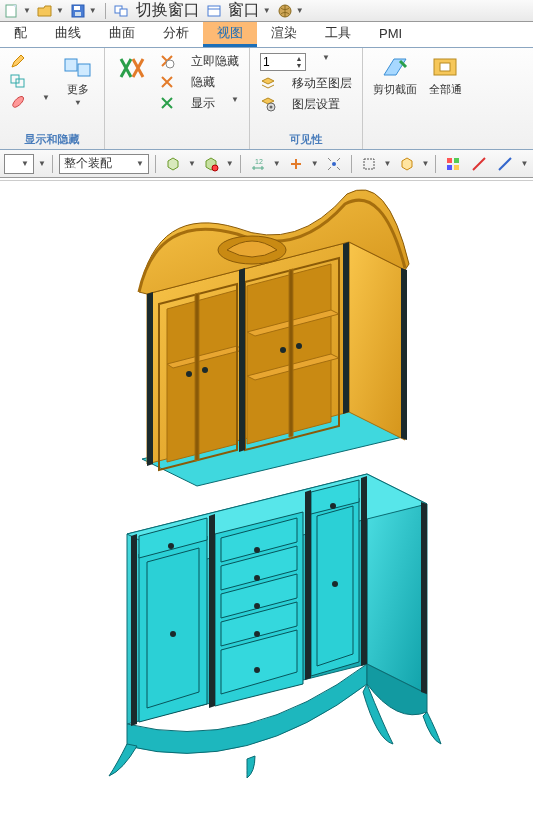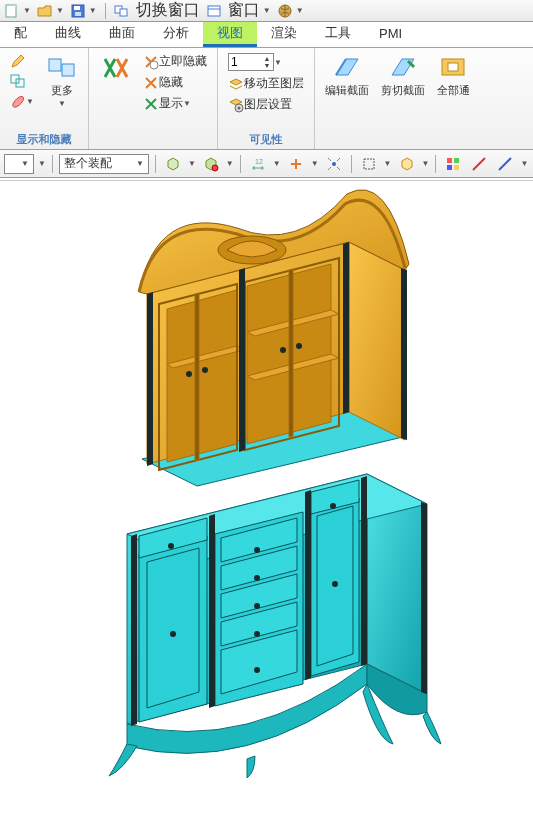--- a/index.html
+++ b/index.html
@@ -7,32 +7,32 @@
   .app { width:533px; height:817px; position:relative; background:#fff; }
   
   .qat { height:22px; display:flex; align-items:center; gap:6px; padding:0 4px; border-bottom:1px solid #999; background:linear-gradient(#fafafa,#e9e9e9); }
   .qat .ico { width:16px; height:16px; display:flex; align-items:center; justify-content:center; }
   .qat .sep { width:1px; height:16px; background:#aaa; margin:0 2px; }
   .qat .lbl { font-size:16px; }
   .qat .drop { font-size:8px; color:#555; margin-left:-3px; }
   
   .menubar { height:26px; display:flex; align-items:stretch; padding:0; border-bottom:1px solid #8ba6c1; background:#fff; }
   .menubar .mitem { padding:0 14px; display:flex; align-items:center; font-size:13px; cursor:pointer; border-bottom:3px solid transparent; }
-  .menubar .mitem.active { color:#1d6fb8; border-bottom:3px solid #1d6fb8; background:#bef264; }
+  .menubar .mitem.active { color:#1d6fb8; border-bottom:3px solid #1d6fb8; background:#fdba74; }
   
   .ribbon { height:102px; display:flex; align-items:stretch; background:linear-gradient(#fdfdfd,#f0f0f0); border-bottom:1px solid #8ba6c1; }
   .group { display:flex; flex-direction:column; justify-content:space-between; padding:4px 8px 2px 8px; border-right:1px solid #c9c9c9; }
   .group .body { flex:1; display:flex; gap:8px; align-items:flex-start; }
   .group .title { text-align:center; font-size:11px; color:#4a7dbb; padding-top:2px;font-weight:bold; }
   .col { display:flex; flex-direction:column; gap:2px; }
-  .rbtn { display:flex; align-items:center; gap:0; padding:1px 2px; cursor:pointer; white-space:nowrap; }
+  .rbtn { display:flex; align-items:flex-start; gap:16px; padding:1px 2px; cursor:pointer; white-space:nowrap; }
   .rbtn .ic { width:16px; height:16px; display:flex; align-items:center; justify-content:center; flex:0 0 16px; }
   .bigbtn { display:flex; flex-direction:column; align-items:center; gap:2px; padding:2px 2px; cursor:pointer; }
   .bigbtn .ic { width:32px; height:28px; display:flex; align-items:center; justify-content:center; }
-  .bigbtn .cap { font-size:11px; text-align:center; line-height:12px; }
+  .bigbtn .cap { font-size:11px; text-align:center; line-height:12px;font-family:Liberation Mono, monospace; }
   .dd { font-size:8px; color:#555; }
   .numbox { height:18px; display:flex; align-items:center; border:1px solid #888; background:#fff; }
   .numbox input { border:0; width:32px; font-size:12px; padding:0 2px; outline:none; }
   .numbox .sp { width:12px; display:flex; flex-direction:column; }
   .numbox .sp span { font-size:7px; line-height:7px; text-align:center; color:#444; cursor:pointer; }
   
   .tbar2 { height:28px; display:flex; align-items:center; gap:4px; padding:0 4px; border-bottom:1px solid #999; background:linear-gradient(#fafafa,#ececec); }
   .tbar2 .combo { height:20px; border:1px solid #888; background:#fff; display:flex; align-items:center; padding:0 4px; font-size:12px; min-width:60px; justify-content:space-between; }
   .tbar2 .combo.auto { min-width:auto; width:30px; }
   .tbar2 .tico { width:22px; height:22px; display:flex; align-items:center; justify-content:center; cursor:pointer; border:1px solid transparent; }
@@ -238,29 +238,20 @@
               </span>
             <span>图层设置</span>
           </span>
         </div>
       </div>
       <div class="title">可见性</div>
     </div>
 
     <div class="group" style="border-right:none">
       <div class="body">
-        <div class="bigbtn">
-          <span class="ic">
-              <svg width="30" height="26">
-                <path d="M4 20L14 4h12L16 20z" fill="#a7d8ff" stroke="#3a8ed4"></path>
-                <path d="M4 20L14 4" stroke="#3a8ed4" stroke-width="2"></path>
-              </svg>
-            </span>
-          <span class="cap">编辑截面</span>
-        </div>
         <div class="bigbtn">
           <span class="ic">
               <svg width="30" height="26">
                 <path d="M4 20L14 4h12L16 20z" fill="#a7d8ff" stroke="#3a8ed4"></path>
                 <path d="M20 6l6 6" stroke="#2a9f4a" stroke-width="3" marker-end="url(#a)"></path>
               </svg>
             </span>
           <span class="cap">剪切截面</span>
         </div>
         <div class="bigbtn">

